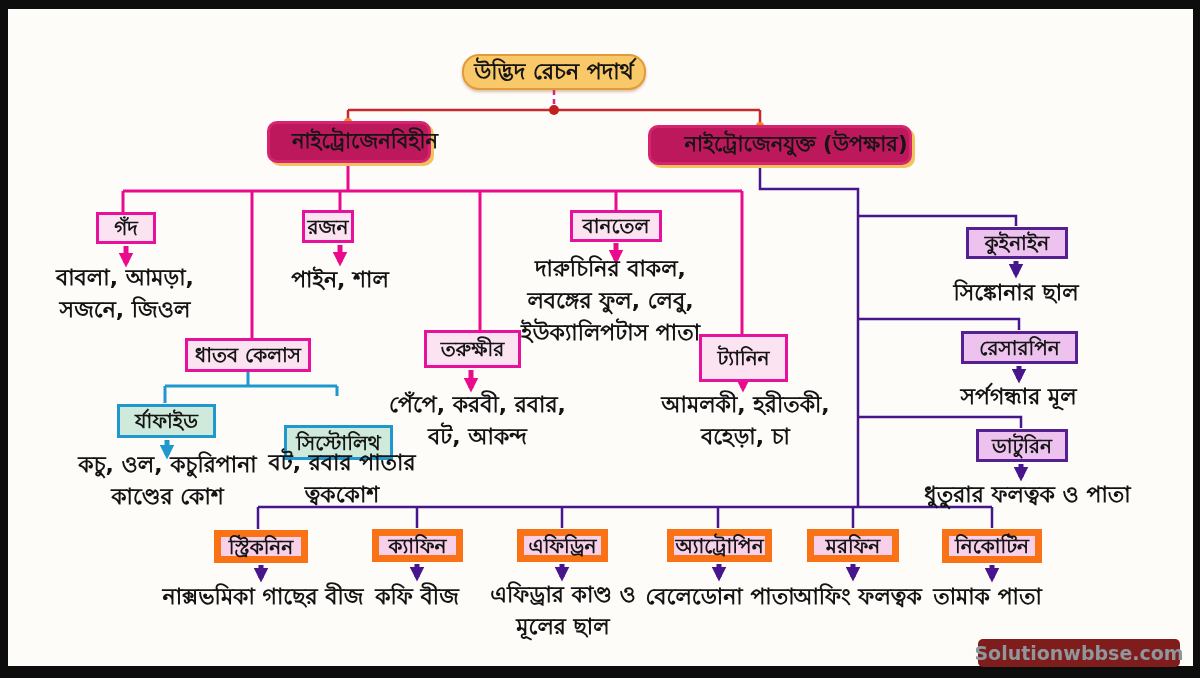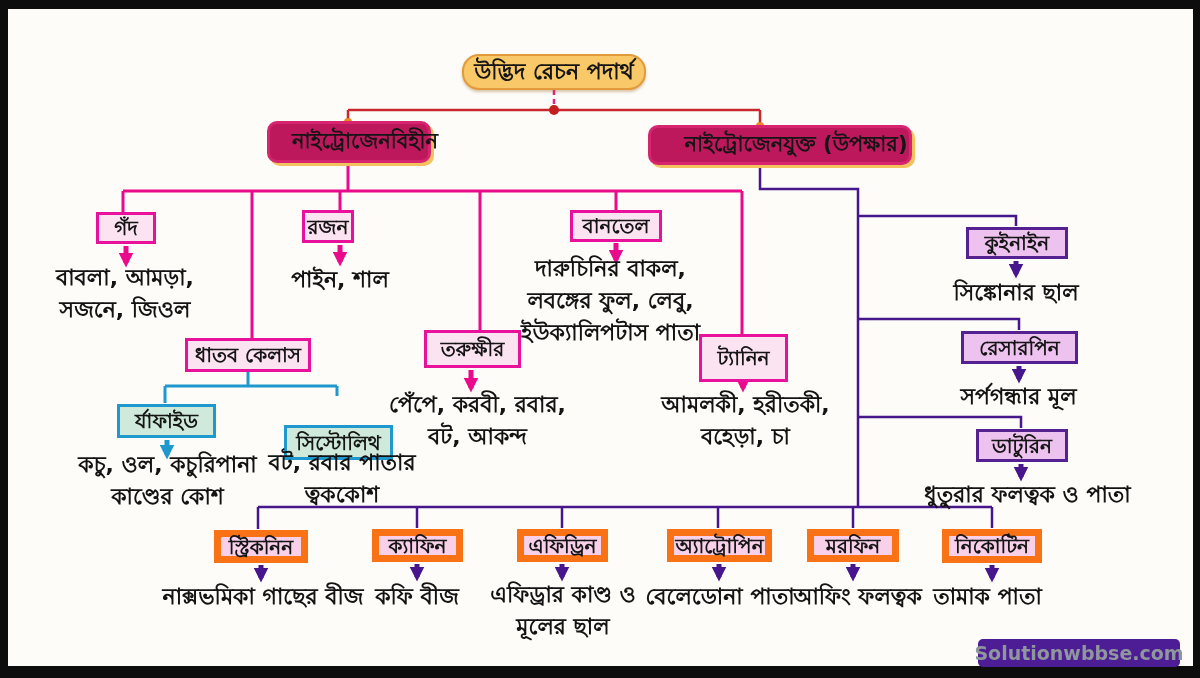--- a/index.html
+++ b/index.html
@@ -35,21 +35,21 @@
   .mint-node{background:#cfe9da;border:3px solid #1f98ce;}
   .violet-node{background:#eec2ee;border:3px solid #55208f;}
   .bottom-node{background:#f8d0ea;border:7px solid #f97316;font-family:Liberation Serif, serif;}
 
   .desc{
     position:absolute;z-index:2;text-align:center;font-weight:bold;
     white-space:pre-line;font-size:22px;line-height:1.45;color:#131313;
   }
   .watermark{
     position:absolute;z-index:7;left:978px;top:639px;width:202px;height:28px;
-    background:#4c1d95;border-radius:5px;display:flex;align-items:center;justify-content:center;
+    background:#7f1d1d;border-radius:5px;display:flex;align-items:center;justify-content:center;
     color:#8f969c;font-weight:bold;font-size:19px;
   }
 </style>
 </head>
 <body>
 
 <div class="page">
 
   <svg class="wires" width="1200" height="678" viewBox="0 0 1200 678">
     <defs>

